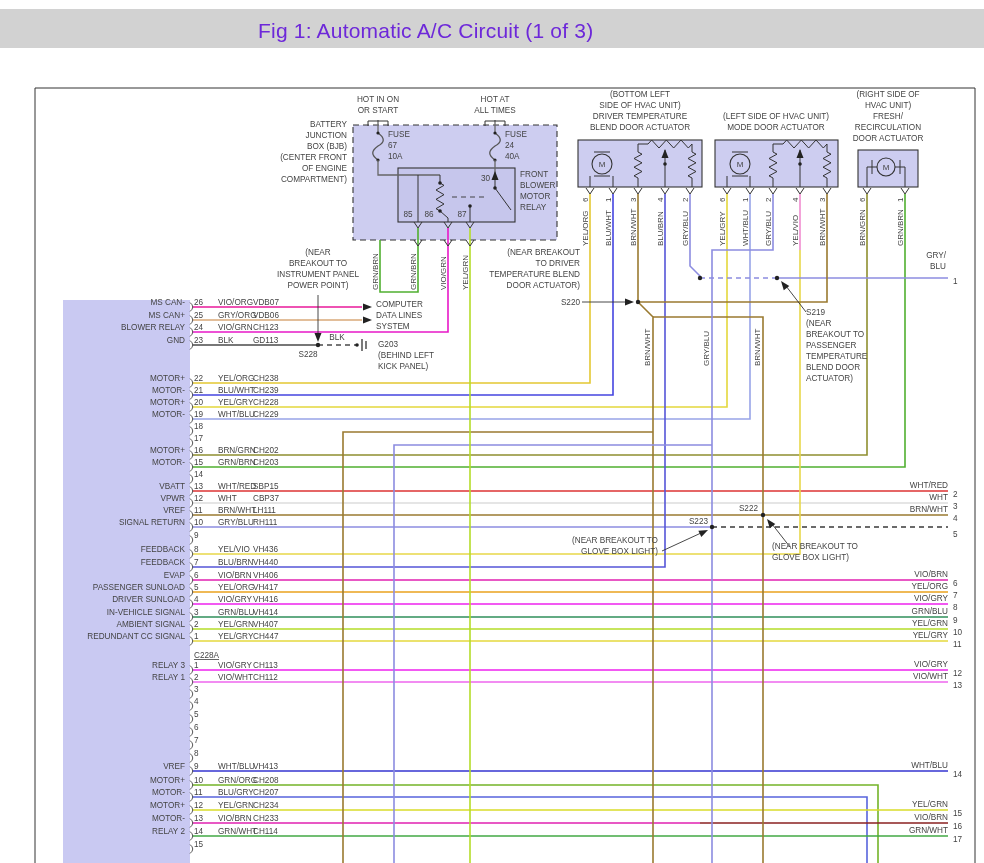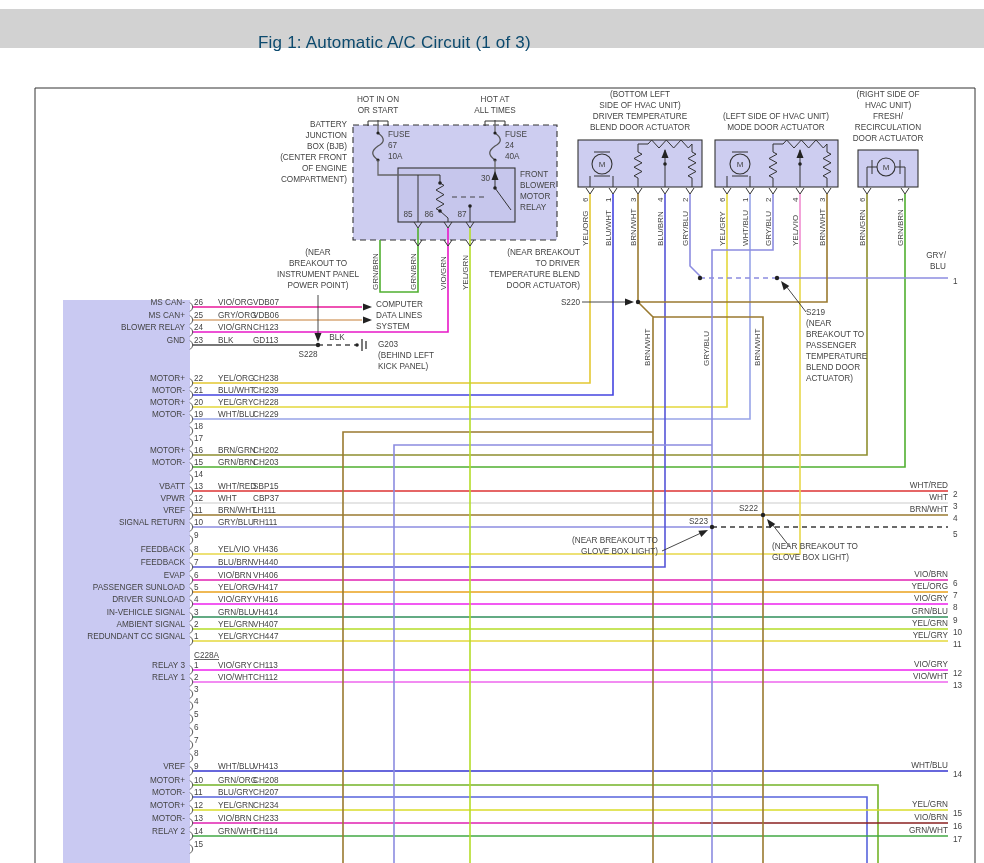--- a/index.html
+++ b/index.html
@@ -1,18 +1,18 @@
 <!DOCTYPE html>
 <html><head>
 <meta charset="utf-8">
 <style>
   html,body{margin:0;padding:0;background:#ffffff;font-family:"Liberation Sans",sans-serif;}
   #stage{position:relative;width:984px;height:863px;background:#ffffff;overflow:hidden;}
   #titlebar{position:absolute;left:0;top:9px;width:984px;height:39px;background:#d2d2d2;}
-  #titlebar .t{position:absolute;left:258px;top:24px;font-size:17px;color:#0c4a6e;letter-spacing:.2px;}
+  #titlebar .t{position:absolute;left:258px;top:10px;font-size:21px;color:#6d28d9;letter-spacing:.2px;}
   #diagram{position:absolute;left:0;top:0;}
 </style>
 </head>
 <body>
 
 <div id="stage">
   <div id="titlebar">
     <div class="t">Fig 1: Automatic A/C Circuit (1 of 3)</div>
   </div>
   <svg id="diagram" width="984" height="863" viewBox="0 0 984 863">

